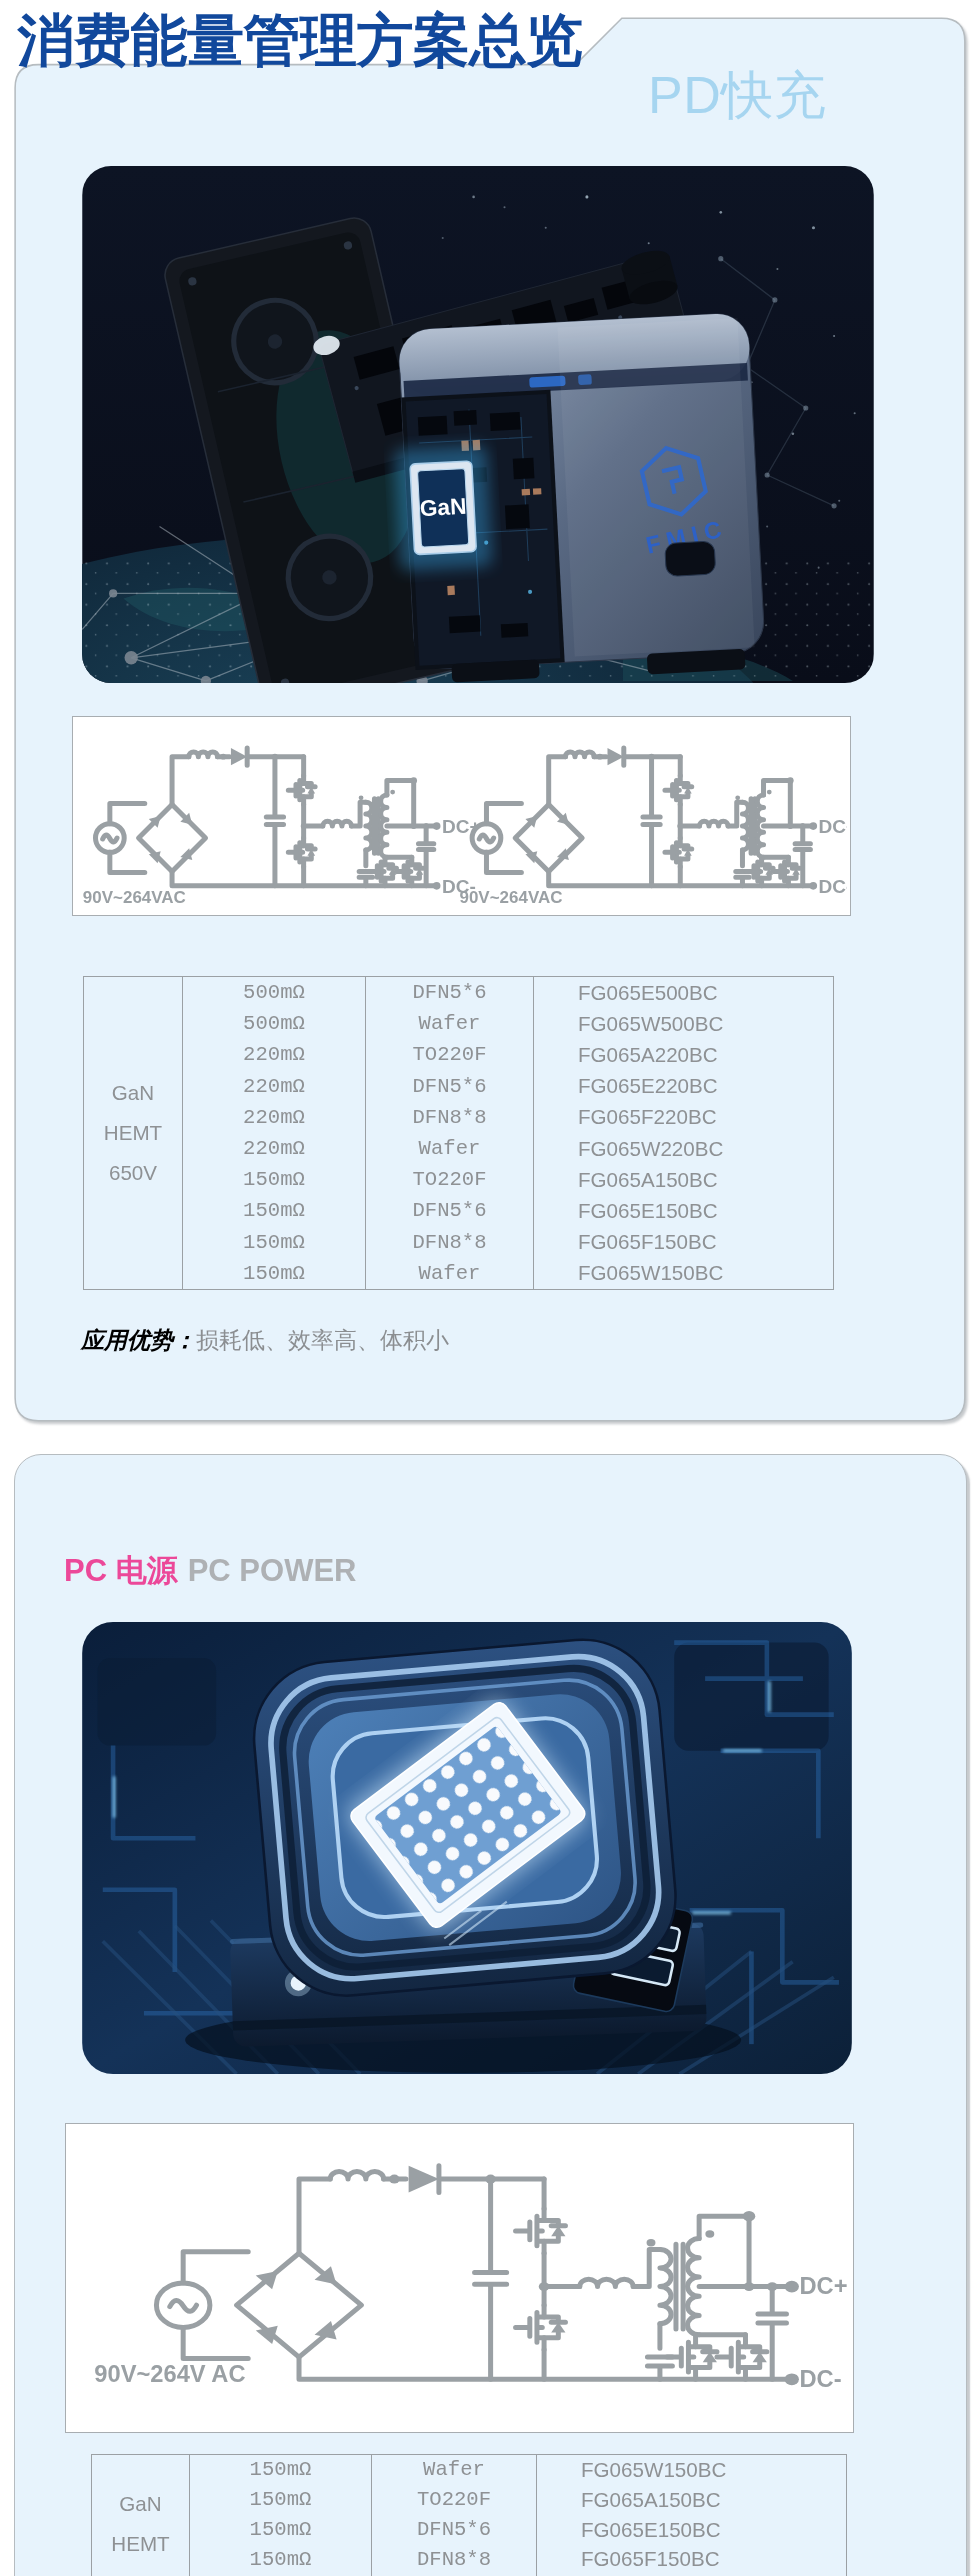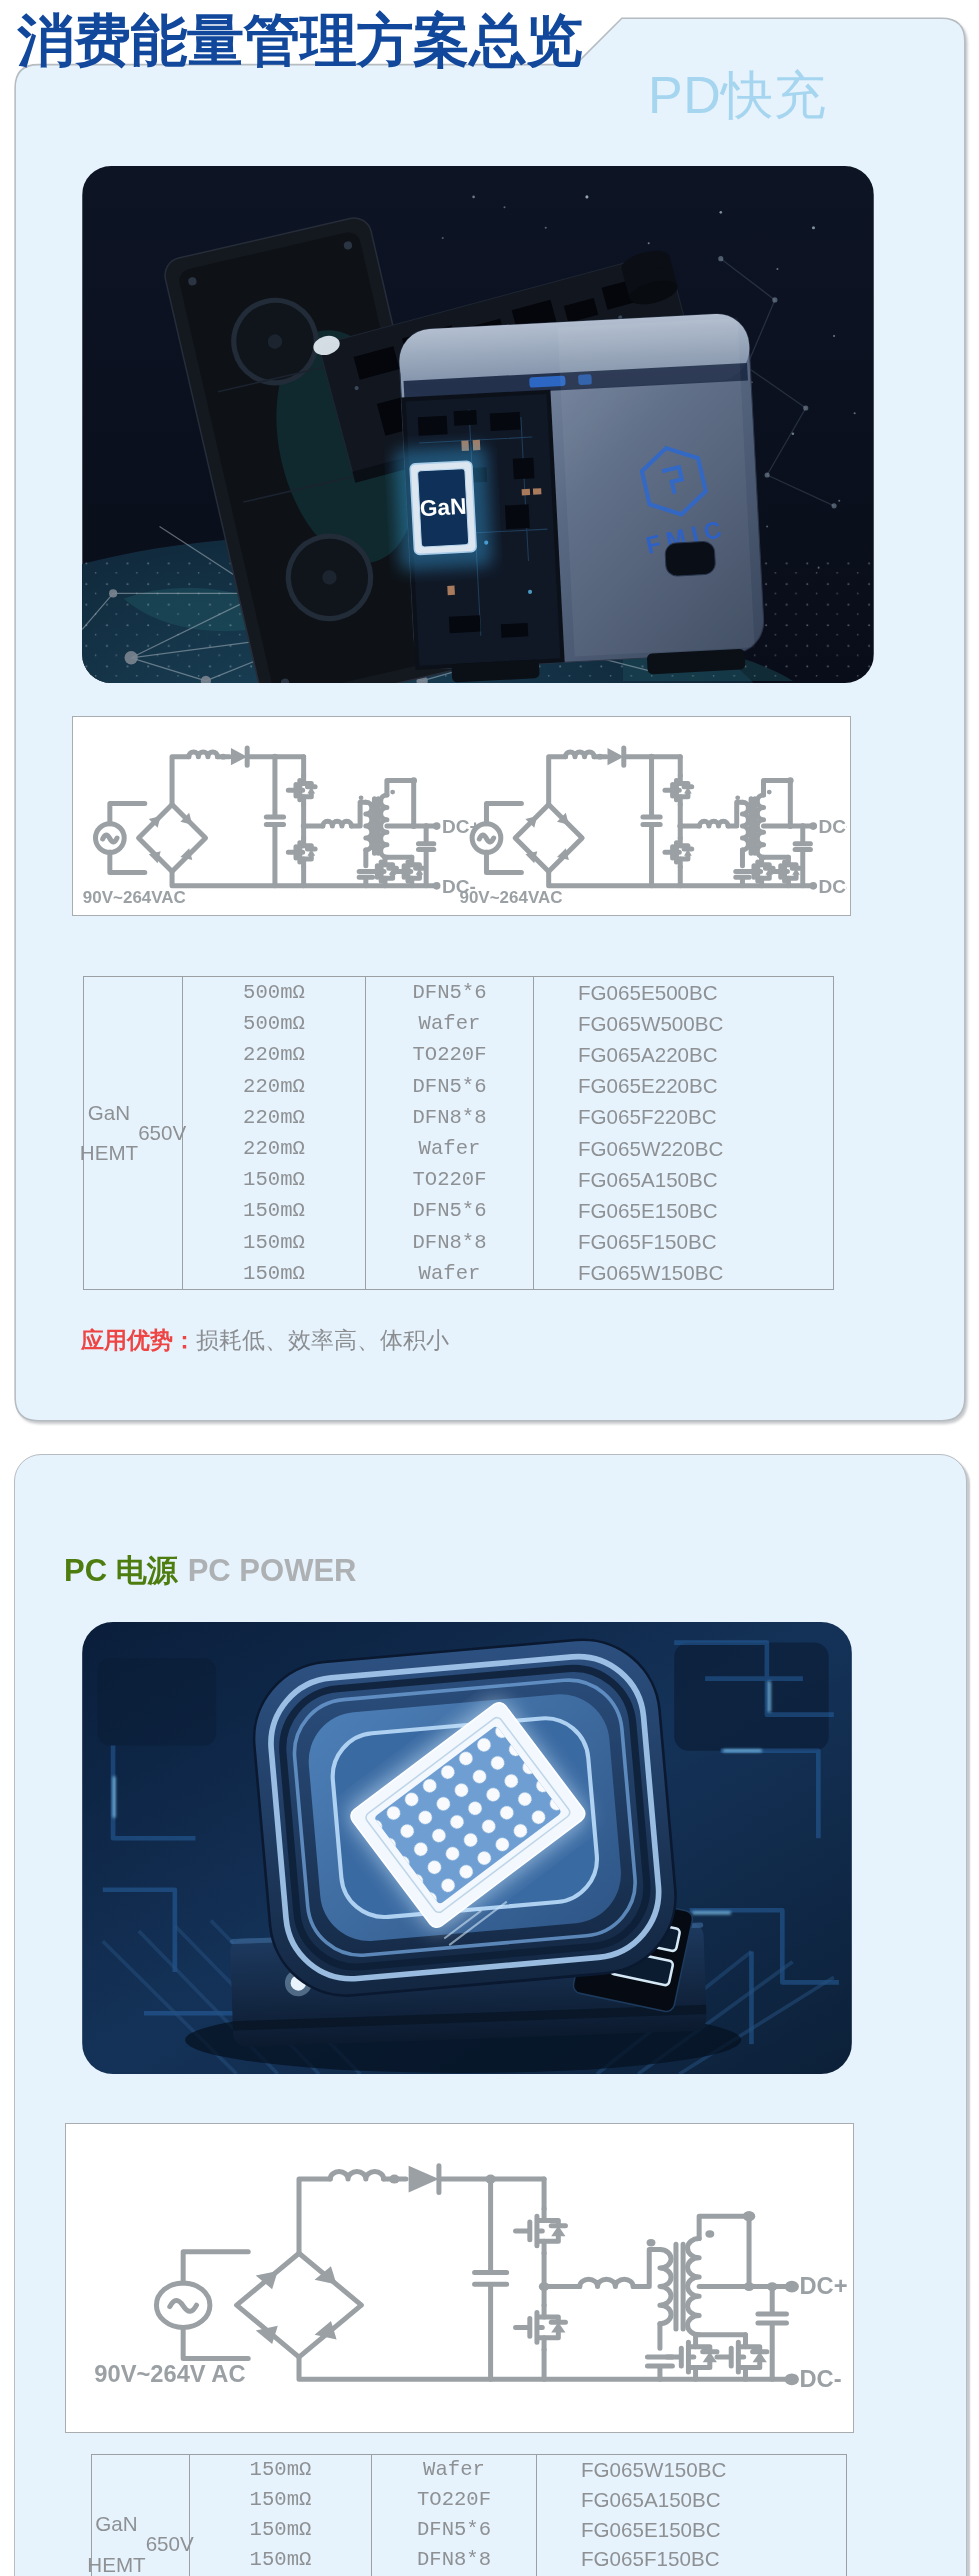--- a/index.html
+++ b/index.html
@@ -4,21 +4,21 @@
 <style>
   html,body{margin:0;padding:0;background:#ffffff;}
   body{font-family:"Liberation Sans","DejaVu Sans",sans-serif;}
   #page{position:relative;width:979px;height:2825px;background:#ffffff;overflow:hidden;}
   .abs{position:absolute;}
 
   
   #main-title{left:17.5px;top:3.1px;font-size:57px;font-weight:900;color:#11489c;letter-spacing:-0.5px;white-space:nowrap;}
   #pd-tab-label{left:648px;top:61px;font-size:52px;font-weight:normal;color:#a6d5f0;letter-spacing:0.5px;white-space:nowrap;}
   #pc-title{left:64px;top:1550px;font-size:31px;font-weight:bold;white-space:nowrap;}
-  #pc-title .zh{color:#4d7c0f;}
+  #pc-title .zh{color:#ec4899;}
   #pc-title .en{color:#aeb1b4;margin-left:10px;}
 
   
   #pd-panel-svg{left:11.3px;top:13px;}
   #pc-panel{left:14.4px;top:1454px;width:951px;height:1368px;background:#e7f3fc;border:1.5px solid #b6bcc0;border-radius:27px;box-shadow:2.6px 3.1px 1.5px rgba(115,122,130,0.40);}
 
   
   .art{border-radius:29px;overflow:hidden;line-height:0;}
   #img-pd{left:82px;top:166px;width:792px;height:517px;}
   #img-pc{left:82px;top:1622px;width:770px;height:452px;border-radius:31px;}
@@ -28,33 +28,33 @@
   #circuit1{left:72px;top:716px;width:777px;height:198px;}
   #circuit2{left:65px;top:2123px;width:787px;height:308px;}
   .ln{stroke:#9aa0a4;stroke-width:5;fill:none;stroke-linecap:round;stroke-linejoin:round;vector-effect:non-scaling-stroke;}
   .fl{fill:#9aa0a4;stroke:none;}
   .dt{fill:#9aa0a4;stroke:none;}
   .ctxt{fill:#9aa0a4;font-weight:bold;}
 
   
   .ptable{border:1.5px solid #9ba0a4;color:#8e9194;font-size:20.6px;}
   #table1{left:83px;top:976px;width:749px;height:312px;display:grid;grid-template-columns:99px 183px 168px 1fr;grid-template-rows:repeat(10,1fr);}
-  .gcell{display:flex;flex-direction:row;align-items:center;justify-content:center;border-right:1.5px solid #9ba0a4;line-height:1.95;text-align:center;}
+  .gcell{display:flex;flex-direction:column;align-items:center;justify-content:center;border-right:1.5px solid #9ba0a4;line-height:1.95;text-align:center;}
   #table1 .gcell{grid-column:1;grid-row:1/-1;}
   .cell{display:flex;align-items:center;justify-content:center;}
   .cell.c2,.cell.c3{border-right:1.5px solid #9ba0a4;font-family:Liberation Mono, monospace;}
   .cell.c4{justify-content:flex-start;padding-left:44px;}
   #table2{left:91px;top:2454px;width:754px;height:241px;display:flex;flex-direction:column;}
   #table2 .grp{display:grid;grid-template-columns:98px 182px 165px 1fr;}
   #table2 .grp1{height:179px;grid-template-rows:repeat(6,1fr);}
   #table2 .gcell{grid-column:1;grid-row:1/-1;}
 
   
   .advantage{font-size:23px;color:#8b8e91;white-space:nowrap;}
-  .advantage .lbl{font-weight:bold;color:#ef4444;}
+  .advantage .lbl{font-weight:bold;color:#000000;font-style:italic;}
   #adv1{left:81px;top:1325px;}
 </style>
 </head>
 <body>
 
 <div id="page">
 
   <svg width="0" height="0" style="position:absolute">
     <defs>
       <g id="fet">

